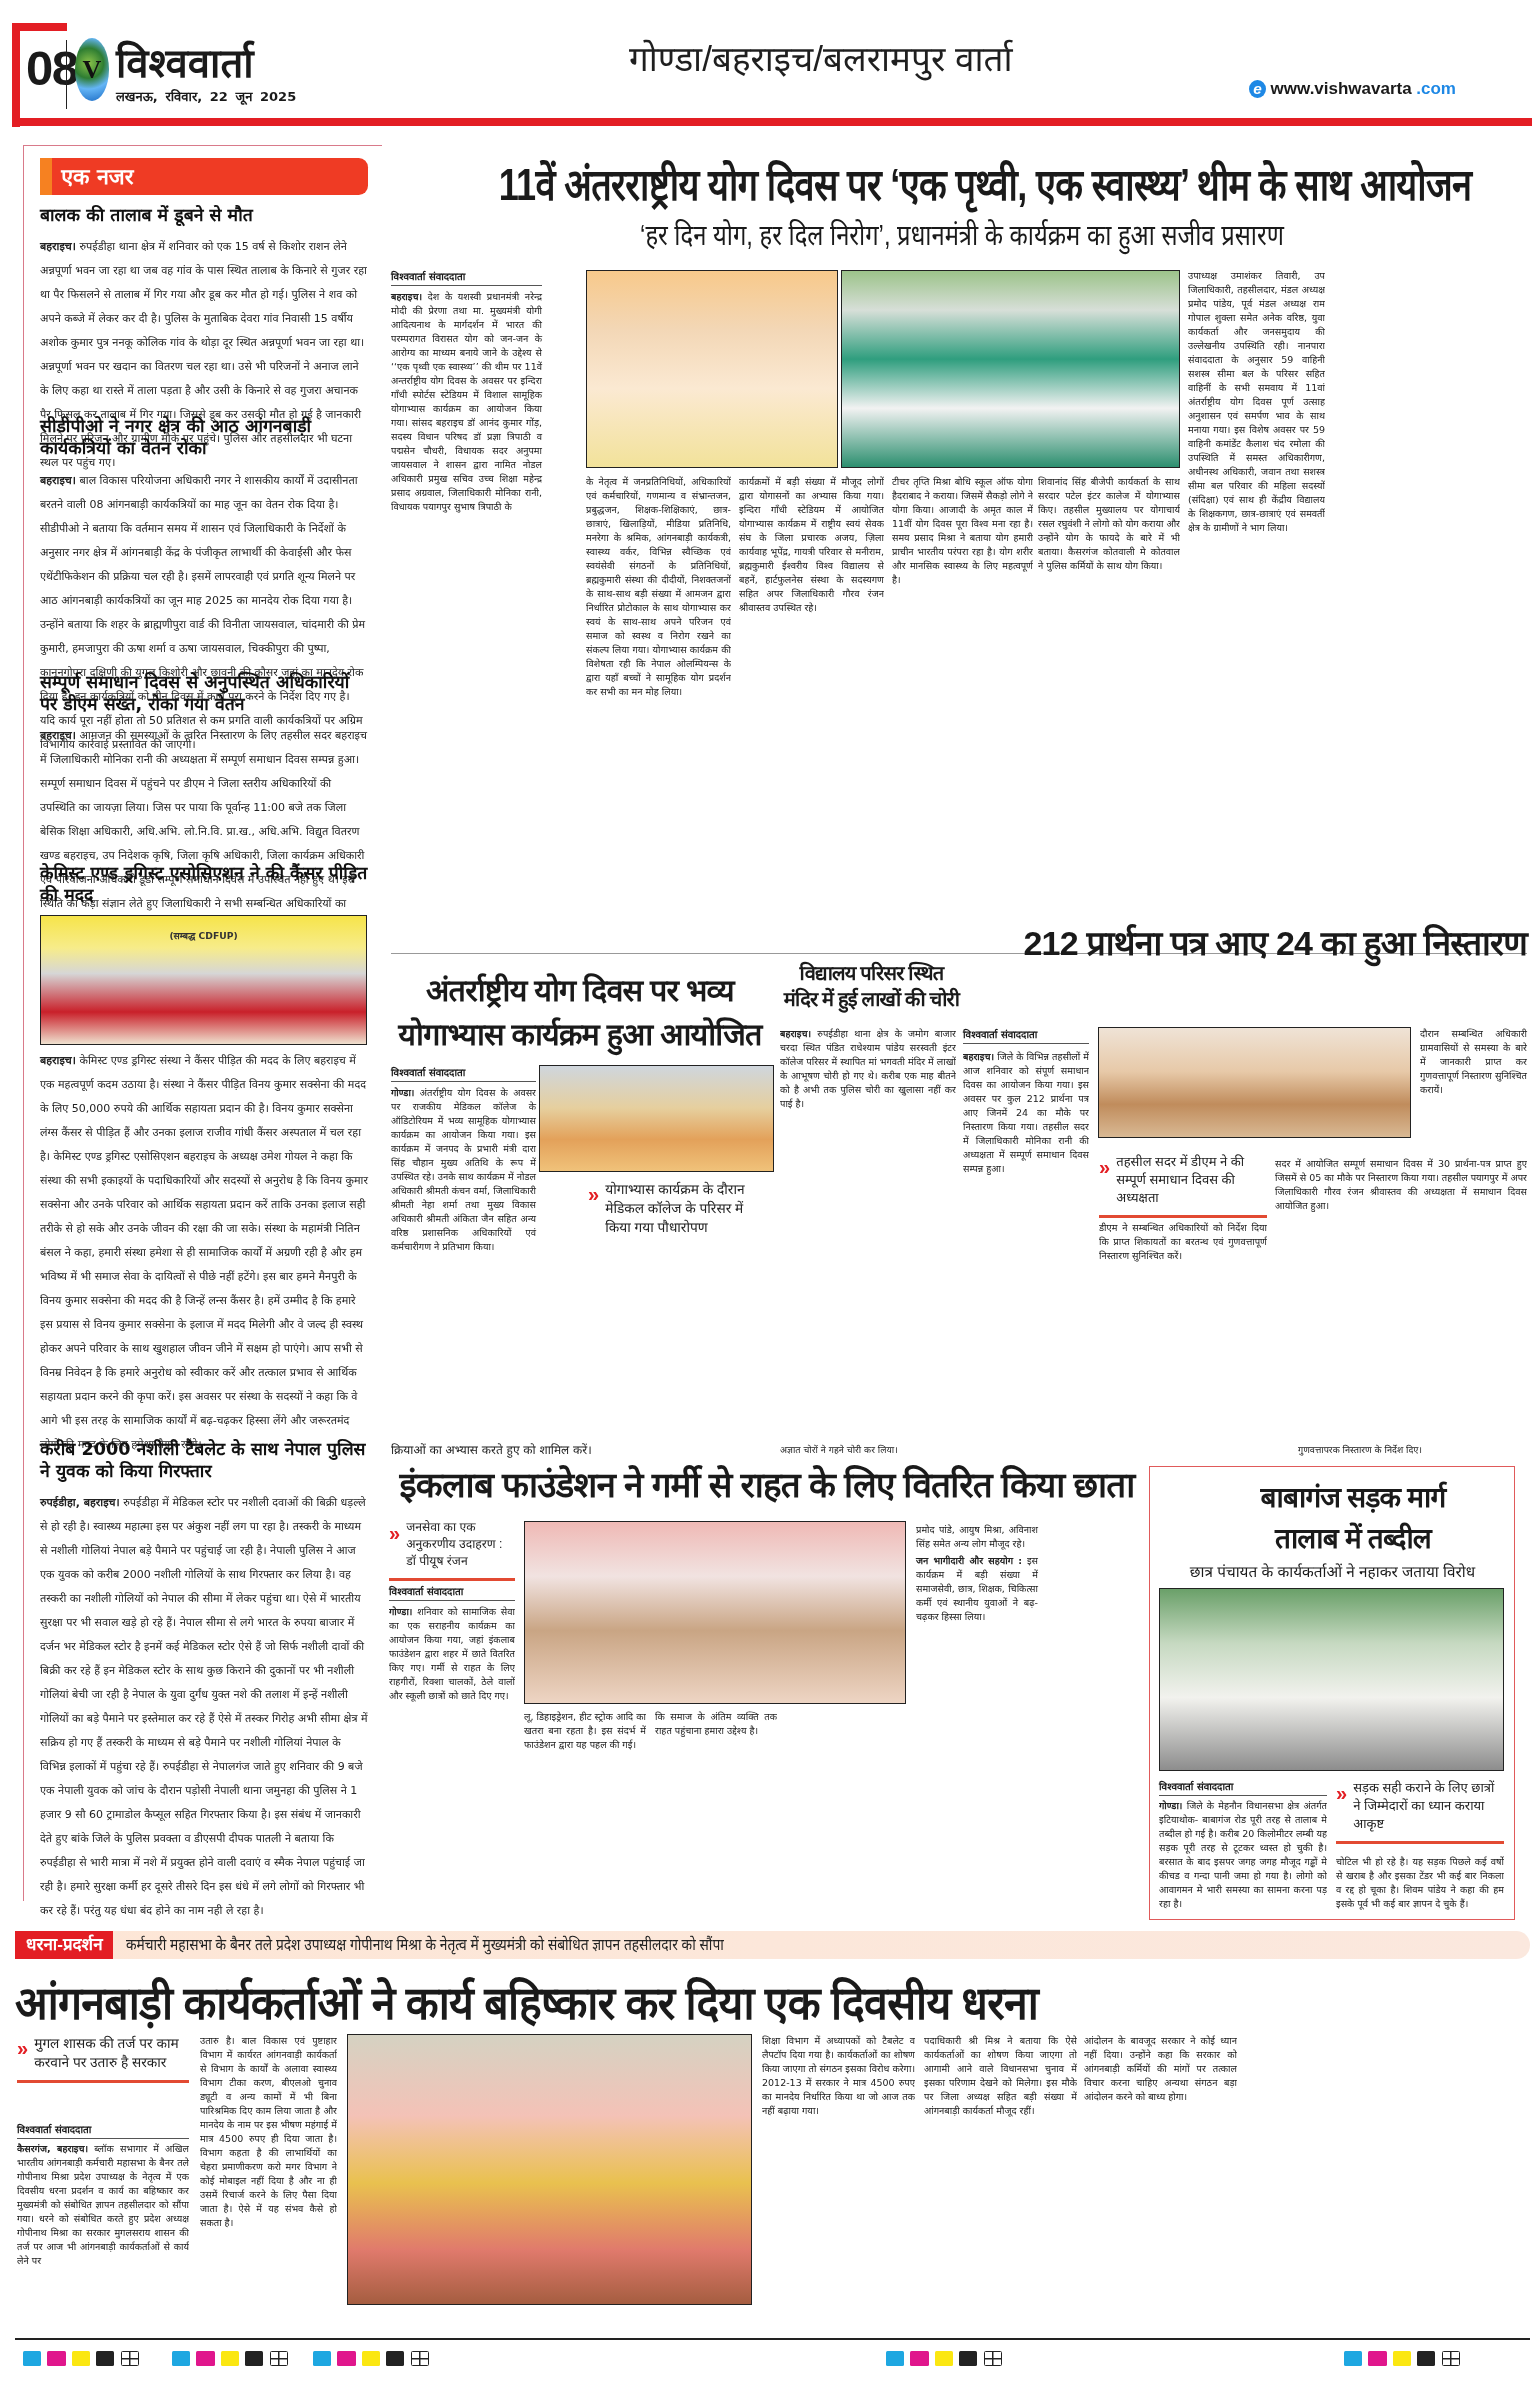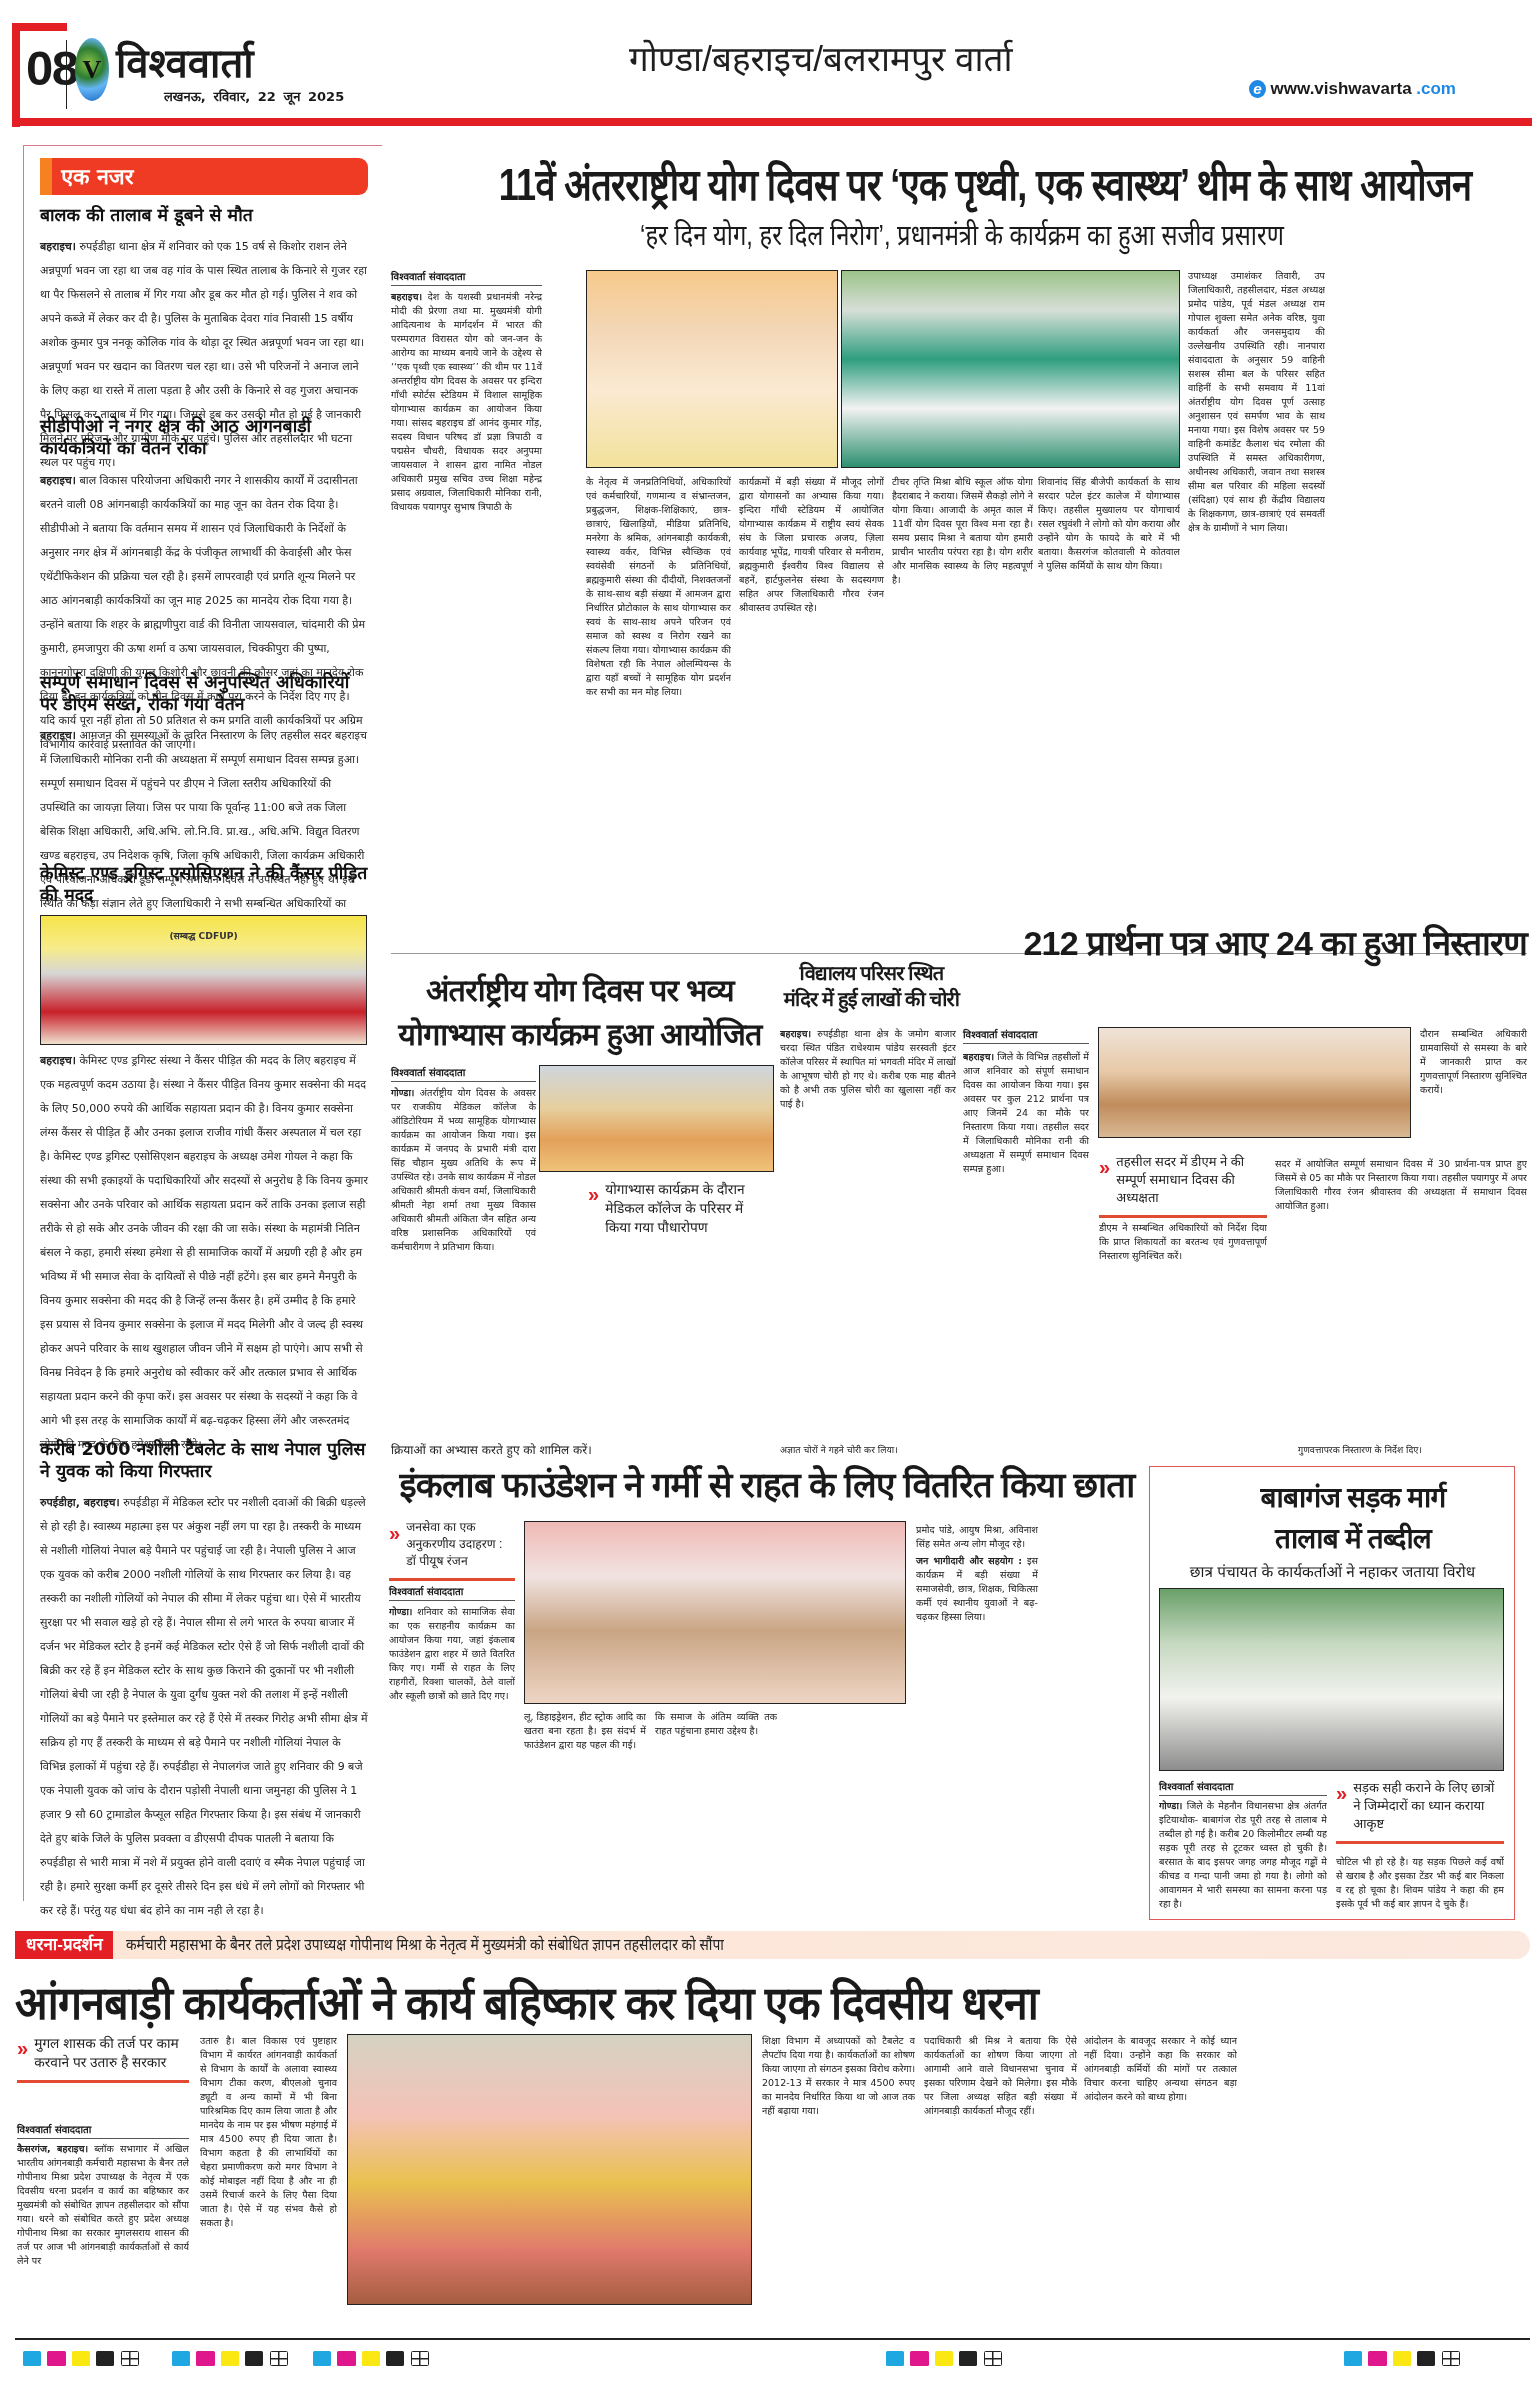--- a/index.html
+++ b/index.html
@@ -7,21 +7,21 @@
   .abs { position: absolute; }
 
   
   .mast-red-top { left: 12.2px; top: 23px; width: 55px; height: 7.6px; background: #e31e24; }
   .mast-red-left { left: 12.2px; top: 23px; width: 7.6px; height: 104px; background: #e31e24; }
   .mast-red-bottom { left: 12.2px; top: 118px; width: 1521px; height: 8.4px; background: #e31e24; }
   .page-num { left: 26px; top: 40px; font-size: 49px; font-weight: bold; font-family: "Liberation Sans", sans-serif; letter-spacing: -1.5px; }
   .mast-divider { left: 66px; top: 40px; width: 0.8px; height: 69px; background: #222; }
   .logo { left: 75px; top: 38px; width: 34px; height: 63px; border-radius: 50%; background: radial-gradient(circle at 40% 40%, #8bc34a 0%, #2e7d32 35%, #64b5f6 60%, #1565c0 100%); display:flex; align-items:center; justify-content:center; font-weight:bold; font-size:26px; color:#111; font-family: "Liberation Serif", serif; }
   .brand { left: 116px; top: 34px; font-size: 40px; font-weight: bold; font-family: "Liberation Sans", sans-serif; }
-  .dateline { left: 116px; top: 87px; font-size: 13px; font-weight: bold; word-spacing: 3.1px; margin-left: 48px; }
+  .dateline { left: 116px; top: 87px; font-size: 13px; font-weight: bold; word-spacing: 3.1px; }
   .section-title { left: 629px; top: 34px; font-size: 35px; font-family: "Liberation Sans", sans-serif; color: #1f1f1f; }
   .web { left: 1249px; top: 79px; display: flex; align-items: center; gap: 4.6px; font-size: 17px; font-weight: bold; font-family: "Liberation Sans", sans-serif; }
   .web .e-icon { width: 17px; height: 18.3px; border-radius: 50%; background: #1e88e5; color: #fff; font-size: 15.3px; text-align: center; line-height: 18.3px; font-style: italic; }
   .web .tld { color: #1e88e5; }
 
   
   .left-box { left: 23px; top: 145px; width: 359px; height: 1756px; border-left: 1.5px solid #d97a8a; border-top: 0.8px solid #d97a8a; }
   .ek-nazar { left: 40px; top: 158px; width: 328px; height: 37px; background: #ef3b24; border-radius: 0 9.2px 9.2px 0; border-left: 12.2px solid #f68121; color: #fff; font-size: 21.4px; font-weight: bold; padding-left: 9.2px; line-height: 37px; }
   .lh { font-weight: bold; font-size: 17.6px; line-height: 1.25; color: #111; }
   .lp { font-size: 11px; line-height: 24px; color: #222; text-align: left; }

